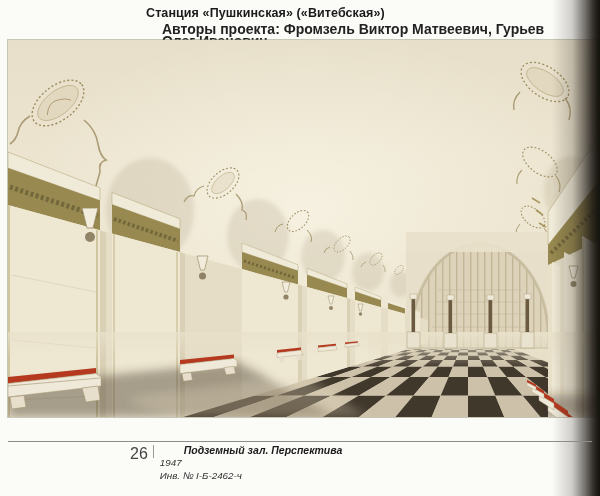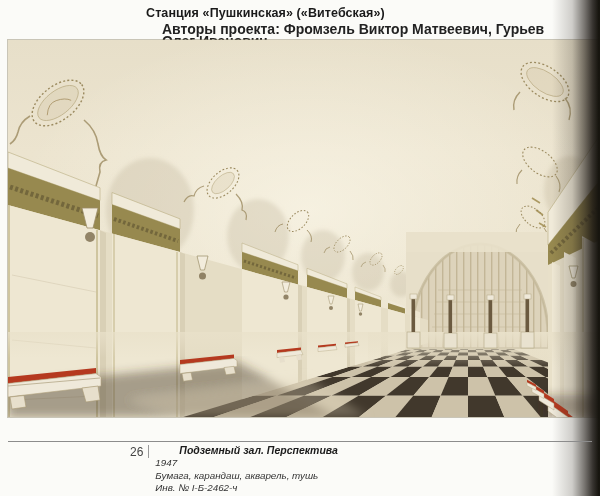--- a/index.html
+++ b/index.html
@@ -24,21 +24,21 @@
   .art svg{position:absolute;inset:0;}
 
   
   .gutter{position:absolute;top:0;bottom:0;left:552px;right:0;pointer-events:none;
        background:linear-gradient(90deg, rgba(40,35,28,0) 0%, rgba(48,42,36,.22) 42%,
                   rgba(38,33,28,.62) 68%, rgba(28,24,20,.88) 85%, var(--c-gutter-dark,#17150f) 97%);}
 
   
   .rule{position:absolute;left:8px;top:441px;width:584px;height:1px;background:var(--c-rule-gray,#8c8c8c);}
   .caption{position:absolute;left:130px;top:444px;display:flex;align-items:flex-start;}
-  .cap-num{font-size:12px;color:#444;padding:1px 5px 0 0;}
+  .cap-num{font-size:16px;color:#444;padding:1px 5px 0 0;}
   .cap-sep{width:1px;align-self:stretch;background:#999;margin-right:6px;height:13px;margin-top:1px;}
   .cap-text{font-style:italic;color:#333;}
   .cap-title{font-size:10.5px;font-weight:bold;color:#1b1b1b;line-height:13px;margin-left:24px;}
   .cap-line{font-size:9.8px;line-height:12.6px;}
 </style>
 </head>
 <body>
 
 <div class="page">
 
@@ -915,17 +915,16 @@
 
   <div class="gutter"></div>
 
   <div class="rule"></div>
   <div class="caption">
     <span class="cap-num">26</span>
     <span class="cap-sep"></span>
     <div class="cap-text">
       <div class="cap-title">Подземный зал. Перспектива</div>
       <div class="cap-line">1947</div>
-      <div class="cap-line">Бумага, карандаш, акварель, тушь</div>
       <div class="cap-line">Инв. № I-Б-2462-ч</div>
     </div>
   </div>
 </div>
 
 </body></html>

